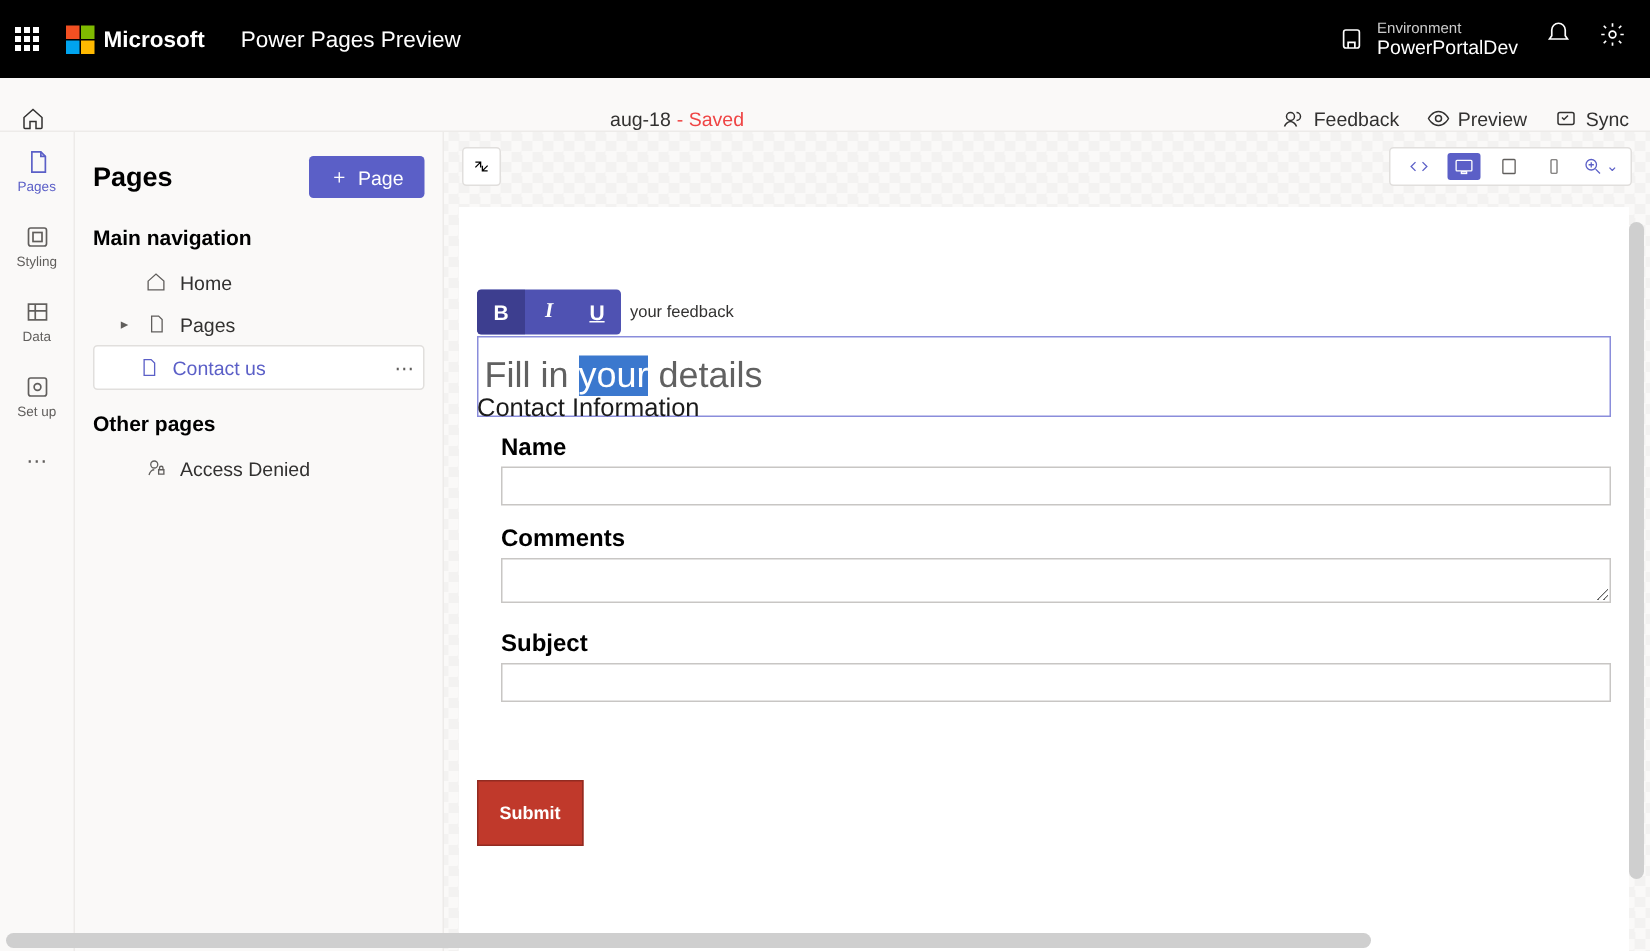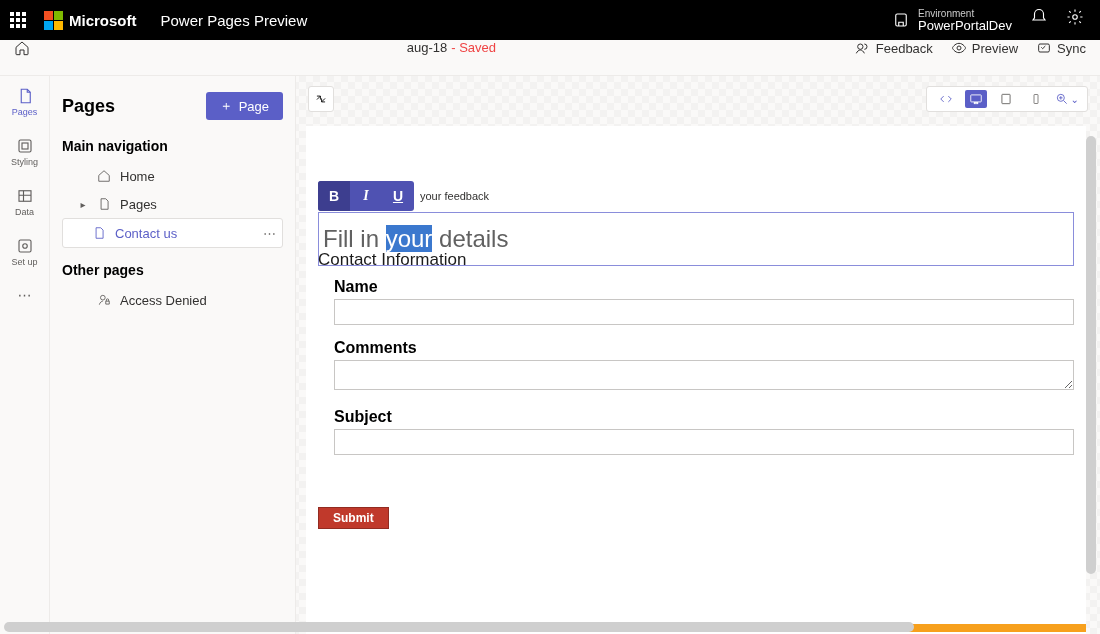--- a/index.html
+++ b/index.html
@@ -1,30 +1,30 @@
 <!DOCTYPE html>
 <html><head>
 <meta charset="utf-8">
 <style>
   *{box-sizing:border-box;margin:0;padding:0;font-family:"Segoe UI",Arial,sans-serif}
   body{width:1100px;height:634px;overflow:hidden;background:#fff;position:relative}
-  .topbar{height:40px;background:#000;color:#fff;display:flex;align-items:center;padding:0 10px}
+  .topbar{height:52px;background:#000;color:#fff;display:flex;align-items:center;padding:0 10px}
   .waffle{width:16px;height:16px;display:grid;grid-template-columns:repeat(3,4px);grid-template-rows:repeat(3,4px);gap:2px;margin-right:18px}
   .waffle i{background:#fff;display:block}
   .mslogo{display:flex;gap:2px;margin-right:6px}
   .mslogo span{width:9px;height:9px}
   .l1{background:#f25022}.l2{background:#7fba00}.l3{background:#00a4ef}.l4{background:#ffb900}
   .brand{font-size:15px;font-weight:600;margin-right:24px}
   .product{font-size:15px}
   .topbar-right{margin-left:auto;display:flex;align-items:flex-start;gap:18px;padding-right:6px}
   .env{display:flex;align-items:center;gap:8px;font-size:12px}
   .env .lbl{font-size:10px;color:#ccc;line-height:11px}
   .env .val{font-size:13px;color:#fff;line-height:14px}
   .ico{width:18px;height:18px;display:flex;align-items:center;justify-content:center}
-  .commandbar{height:36px;background:#faf9f8;border-bottom:1px solid #edebe9;display:flex;align-items:flex-start;padding:0 14px;font-size:13px;color:#323130}
+  .commandbar{height:36px;background:#faf9f8;border-bottom:1px solid #edebe9;display:flex;align-items:flex-end;padding:0 14px;font-size:13px;color:#323130}
   .cb-home{width:34px;display:flex;justify-content:flex-start}
   .cb-center{flex:1;display:flex;justify-content:center;gap:4px;color:#323130}
   .cb-center .saved{color:#ef4444}
   .cb-right{display:flex;align-items:center;gap:18px;color:#323130}
   .cb-right .item{display:flex;align-items:center;gap:5px;cursor:pointer}
   .main{display:flex;height:calc(634px - 40px - 36px)}
   .leftrail{width:50px;background:#faf9f8;border-right:1px solid #edebe9;display:flex;flex-direction:column;align-items:center;padding-top:8px;gap:14px}
   .leftrail .ritem{width:50px;display:flex;flex-direction:column;align-items:center;font-size:9px;color:#605e5c;gap:2px;cursor:pointer;padding:3px 0}
   .leftrail .ritem.active{color:#5b5fc7}
   .leftrail svg{width:18px;height:18px}
@@ -58,21 +58,21 @@
   .ft-btn.und{text-decoration:underline}
   .ft-label{margin-left:6px;font-size:11px;color:#323130}
   .editable-heading{position:absolute;top:136px;left:22px;right:26px;border:1px solid #8a8ddb;padding:12px 4px;font-size:24px;color:#616161;background:#fff}
   .editable-heading .sel{background:#3b78ce;color:#fff}
   .form-area{position:absolute;top:174px;left:22px;right:26px}
   .subhead{font-size:17px;color:#1b1b1b;margin-bottom:8px}
   .form-field{margin:4px 0 14px 16px}
   .form-field .flabel{font-size:16px;font-weight:700;margin-bottom:3px}
   .form-field .finput{width:100%;height:26px;border:1px solid #c8c6c4;background:#fff}
   .form-field .ftext{width:100%;height:30px;border:1px solid #c8c6c4;background:#fff;resize:both}
-  .submit{margin-top:38px;margin-left:0;background:#c0392b;border:1px solid #922b21;color:#fff;padding:3px 14px;font-size:12px;font-weight:600;cursor:pointer}
+  .submit{margin-top:38px;margin-left:0;background:#c0392b;border:1px solid #922b21;color:#fff;padding:14px 14px;font-size:12px;font-weight:600;cursor:pointer}
   .orange-bar{position:absolute;bottom:2px;left:10px;right:14px;height:8px;background:#f7a01d}
   .page-scroll{position:absolute;top:60px;right:4px;width:10px;bottom:60px;background:#cfcfcf;border-radius:5px}
   .app-scroll{position:absolute;left:4px;bottom:2px;height:10px;width:910px;background:#cfcfcf;border-radius:5px}
   svg{stroke:currentColor;fill:none;stroke-width:1.5}
 </style>
 </head>
 <body>
 
 <div class="topbar">
   <div class="waffle">

